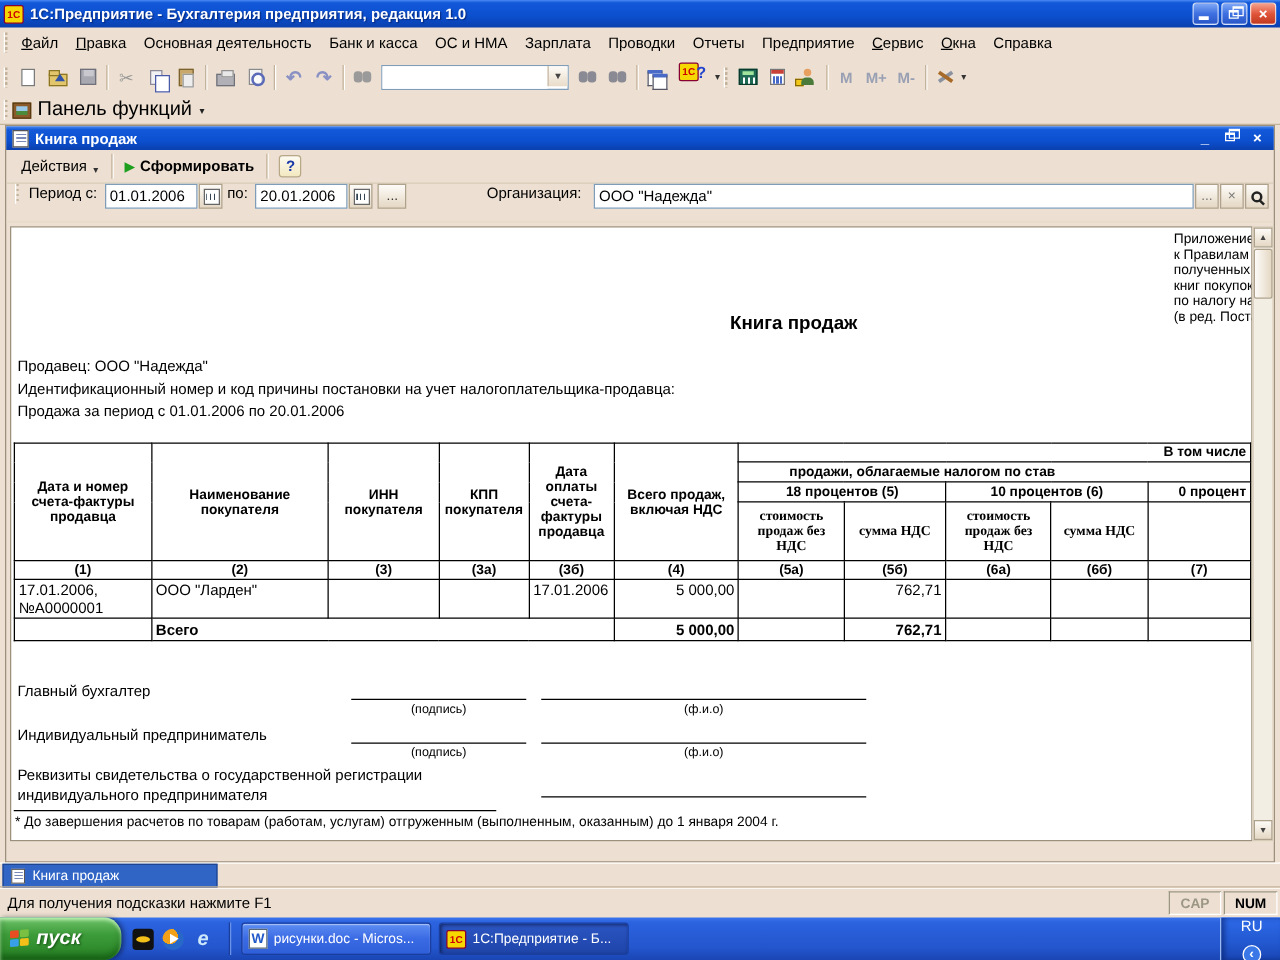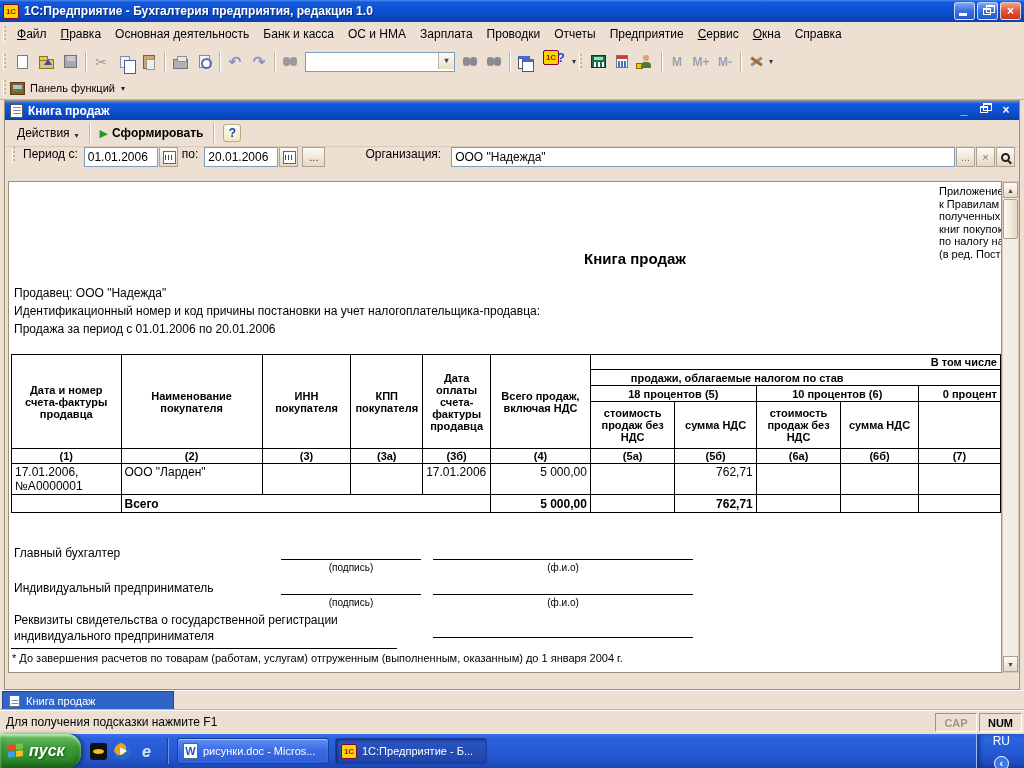--- a/index.html
+++ b/index.html
@@ -80,21 +80,21 @@
   .ic-lock { position:absolute; left:-4px; bottom:-1px; width:7px; height:6px; background:#F2C818; border:1px solid #8A6A00; }
   .mem { color:#9AA0B4; font-weight:bold; font-size:12px; }
   .ic-tools { width:15px; height:13px; position:relative; }
   .ic-tools:before { content:""; position:absolute; left:1px; top:5px; width:13px; height:3px; background:#8A92A0; transform:rotate(-35deg); }
   .ic-tools:after { content:""; position:absolute; left:1px; top:5px; width:13px; height:3px; background:#A86A28; transform:rotate(35deg); }
 
   .fnpanel { position:absolute; left:0; top:77px; width:1024px; height:23px; display:flex; align-items:center;
     border-bottom:1px solid #C3B39C; }
   .ic-fn { width:15px; height:13px; background:#8A5A2A; border:1px solid #5A3A10; position:relative; margin-right:5px; }
   .ic-fn:before { content:""; position:absolute; left:2px; top:2px; width:9px; height:7px; background:linear-gradient(180deg,#9AC8E8 55%,#4A8A3A 55%); }
-  .fnlabel { font-size:11px; }
+  .fnlabel { font-size:16px; }
   .fnarrow { font-size:8px; margin-left:6px; color:#222; }
 
   
   .childwin { position:absolute; left:4px; top:100px; width:1016px; height:590px; background:#EDE0D2;
     border:1px solid #9C8F7B; }
   .ctitle { height:19px; background:linear-gradient(180deg,#4A8AF4 0%,#1258D8 15%,#0C50D0 60%,#0A3FAE 100%);
     display:flex; align-items:center; gap:5px; padding:0 5px; color:#fff; font-weight:bold; font-size:12px; }
   .ic-doc { width:13px; height:14px; background:#fff; border:1px solid #555; position:relative; flex:none; }
   .ic-doc:before { content:""; position:absolute; left:2px; top:2px; width:8px; height:8px;
     background:repeating-linear-gradient(180deg,#7A8AB8 0 1px,transparent 1px 3px); }
@@ -130,21 +130,21 @@
   .corner { position:absolute; left:930px; top:3px; width:120px; font-size:11px; line-height:12.5px; white-space:nowrap; }
   .rtitle { position:absolute; left:575px; top:68px; font-size:15px; font-weight:bold; }
   .hline { position:absolute; left:5px; white-space:nowrap; }
   .rtable { position:absolute; left:2px; top:172px; border-collapse:collapse; table-layout:fixed; }
   .rtable th,.rtable td { border:1px solid #000; font-size:11px; padding:1px 3px; overflow:hidden; }
   .rtable th { font-weight:bold; text-align:center; vertical-align:middle; }
   .rtable .h1 th.incl { text-align:right; height:15px; }
   .rtable .h2 th { height:16px; text-align:left; padding-left:40px; white-space:nowrap; }
   .rtable .h3 th { height:16px; }
   .rtable .h3 th.cut { text-align:left; padding-left:24px; white-space:nowrap; }
-  .rtable .h4 th { height:47px; }
+  .rtable .h4 th { height:47px;font-family:Liberation Serif, serif; }
   .rtable .hidx td { height:14px; font-weight:bold; text-align:center; }
   .rtable .drow td { height:30px; vertical-align:top; font-size:12px; }
   .rtable .trow td { height:18px; font-weight:bold; font-size:12px; }
   .num { text-align:right; }
   .sig-label { position:absolute; left:5px; white-space:nowrap; }
   .sigslot { position:absolute; border-bottom:1px solid #000; height:16px; }
   .sigcap { position:absolute; font-size:10px; text-align:center; }
   .reqline { position:absolute; left:424px; top:440px; width:260px; border-bottom:1px solid #000; height:16px; }
   .divline { position:absolute; left:2px; top:466px; width:386px; border-top:1px solid #000; }
   .footnote { position:absolute; left:3px; top:470px; font-size:11px; white-space:nowrap; }
@@ -165,21 +165,21 @@
   .statusbar { position:absolute; left:0; top:709px; width:1024px; height:25px; border-top:1px solid #C3B39C;
     display:flex; align-items:center; font-size:12px; padding-left:6px; box-shadow:inset 0 1px 0 #fff; }
   .sbox { position:absolute; top:3px; height:19px; border:1px solid; border-color:#9C9685 #fff #fff #9C9685;
     display:flex; align-items:center; justify-content:center; font-size:11px; font-weight:bold; }
   .sbox.cap { right:47px; width:42px; color:#9C9685; }
   .sbox.num { right:2px; width:43px; color:#000; }
 
   
   .taskbar { position:absolute; left:0; top:734px; width:1024px; height:34px;
     background:linear-gradient(180deg,#3A74EC 0%,#2B62DE 12%,#2456CE 70%,#1A46B4 100%); display:flex; align-items:center; }
-  .startbtn { width:81px; height:34px; border-radius:0 14px 14px 0; flex:none;
+  .startbtn { width:97px; height:34px; border-radius:0 14px 14px 0; flex:none;
     background:linear-gradient(180deg,#6EC268 0%,#3D9C3A 40%,#2E8A2B 80%,#247A22 100%);
     box-shadow:inset 0 2px 3px rgba(210,255,200,.8), inset 0 -4px 6px rgba(0,60,0,.45), 2px 0 4px rgba(0,0,0,.45);
     display:flex; align-items:center; gap:6px; padding:0 8px; color:#fff; font-weight:bold; font-style:italic; font-size:16px;
     text-shadow:1px 1px 2px rgba(0,40,0,.6); }
   .winflag { width:15px; height:14px; display:grid; grid-template-columns:7px 7px; grid-template-rows:6px 6px; gap:1px;
     transform:skewY(-6deg); flex:none; }
   .winflag span { border-radius:1px; }
   .qf1 { background:#E84C22; } .qf2 { background:#7AC043; } .qf3 { background:#38A0E8; } .qf4 { background:#F2C018; }
   .qlaunch { display:flex; align-items:center; gap:7px; padding:0 9px; }
   .ql { width:17px; height:17px; border-radius:3px; position:relative; }
@@ -366,21 +366,21 @@
 
   <div class="filterbar">
     <span class="grip"></span>
     <span class="flabel">Период с:</span>
     <input class="txt w-date" value="01.01.2006" style="">
     <span class="calbtn"></span>
     <span class="flabel">по:</span>
     <input class="txt w-date" value="20.01.2006" style="">
     <span class="calbtn"></span>
     <span class="dotbtn">...</span>
-    <span class="flabel" style="margin-left:40px">Организация:</span>
+    <span class="flabel" style="margin-left:64px">Организация:</span>
     <input class="txt orgfield" value="ООО &quot;Надежда&quot;" style="">
     <span class="sqbtn">...</span>
     <span class="sqbtn">×</span>
     <span class="sqbtn">
         <span class="ic-mag"></span>
       </span>
   </div>
 
   <div class="reportwrap">
     <div class="corner">

